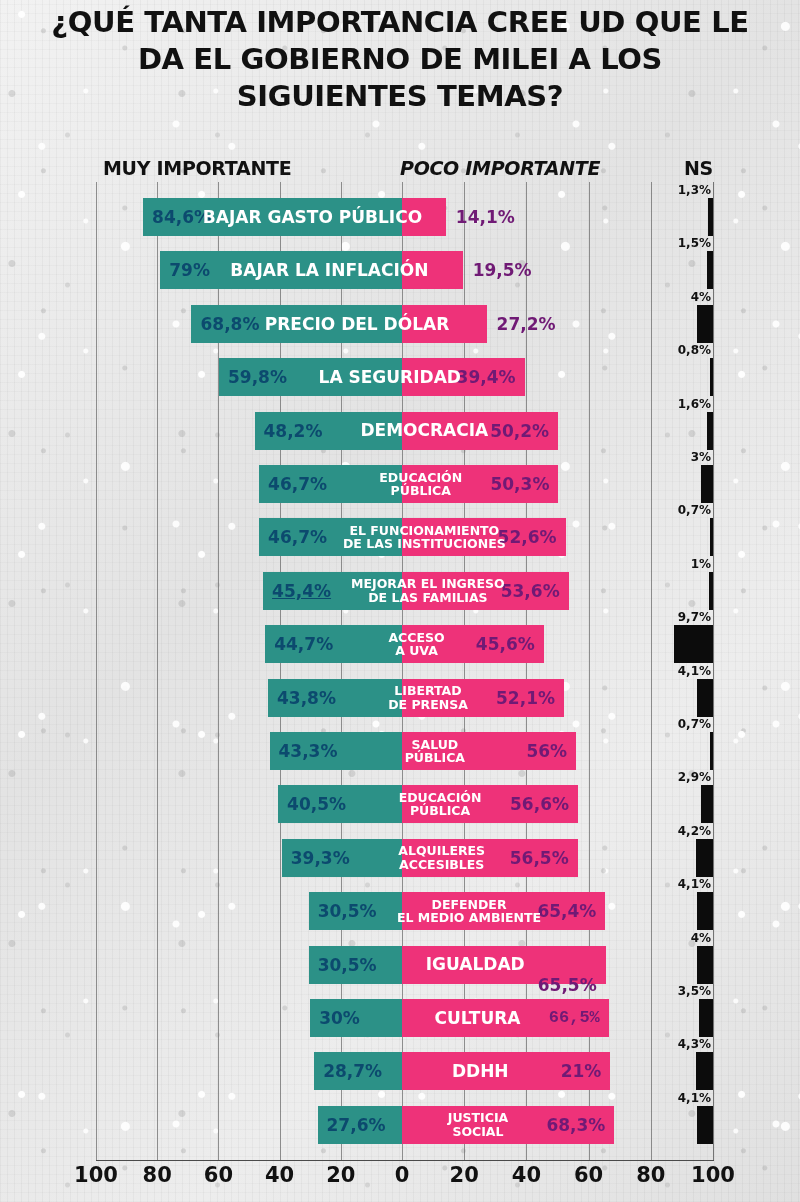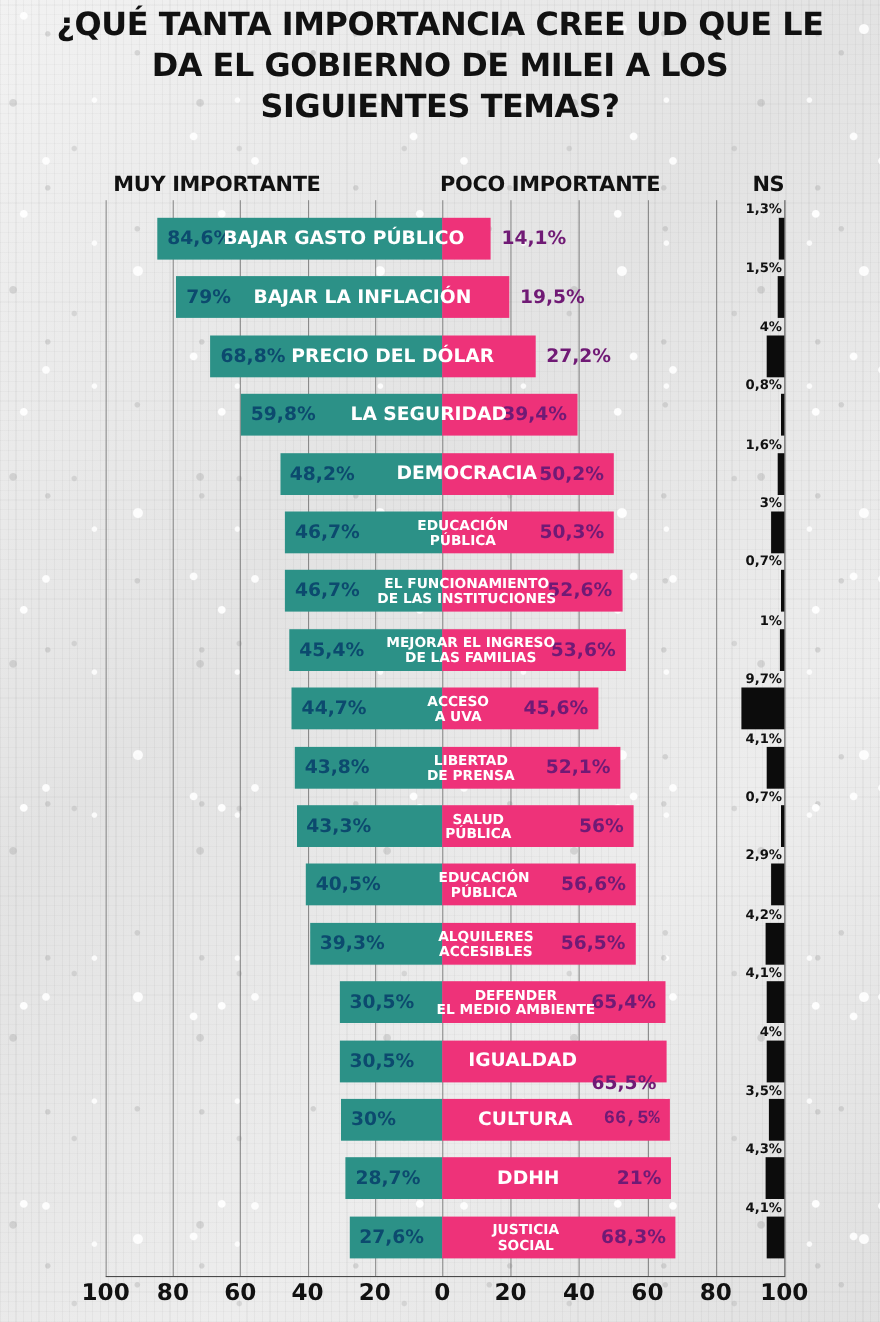--- a/index.html
+++ b/index.html
@@ -48,21 +48,21 @@
   }
 
   
   .hdr{
     position:absolute;
     font-family:"DejaVu Sans","Liberation Sans",sans-serif;
     font-weight:bold;font-size:19px;color:#111;letter-spacing:-.3px;
     white-space:nowrap;
   }
   #hdr-muy {left:103px; top:157px;}
-  #hdr-poco{left:400px; top:157px;}
+  #hdr-poco{left:400px; top:157px;font-style:italic;}
   #hdr-ns  {left:684px; top:157px;}
 
   
   #plot{
     position:absolute;
     left:96px; top:182px;
     width:617px; height:978px;
   }
   .gridline{
     position:absolute;top:0;bottom:0;width:1px;
@@ -216,21 +216,21 @@
           <div class="val-left" style="left: 172.098px;">46,7%</div>
           <div class="val-right" style="left: 460.586px; transform: translateX(-100%);">52,6%</div>
           <div class="cat two-line" style="left: 328.342px;">
             <span>EL FUNCIONAMIENTO</span>
             <span>DE LAS INSTITUCIONES</span>
           </div>
         </div>
         <div class="row" style="top: 389.8px;">
           <div class="bar-left" style="left: 167.076px; width: 138.924px; background: rgb(44, 145, 135);"></div>
           <div class="bar-right" style="left: 306px; width: 166.696px; background: rgb(238, 50, 121);"></div>
-          <div class="val-left" style="left: 176.076px;">45,4%</div>
+          <div class="val-left" style="left: 176.076px; text-decoration: underline;">45,4%</div>
           <div class="val-right" style="left: 463.696px; transform: translateX(-100%);">53,6%</div>
           <div class="cat two-line" style="left: 331.886px;">
             <span>MEJORAR EL INGRESO</span>
             <span>DE LAS FAMILIAS</span>
           </div>
         </div>
         <div class="row" style="top: 443.2px;">
           <div class="bar-left" style="left: 169.218px; width: 136.782px; background: rgb(44, 145, 135);"></div>
           <div class="bar-right" style="left: 306px; width: 141.816px; background: rgb(238, 50, 121);"></div>
           <div class="val-left" style="left: 178.218px;">44,7%</div>

